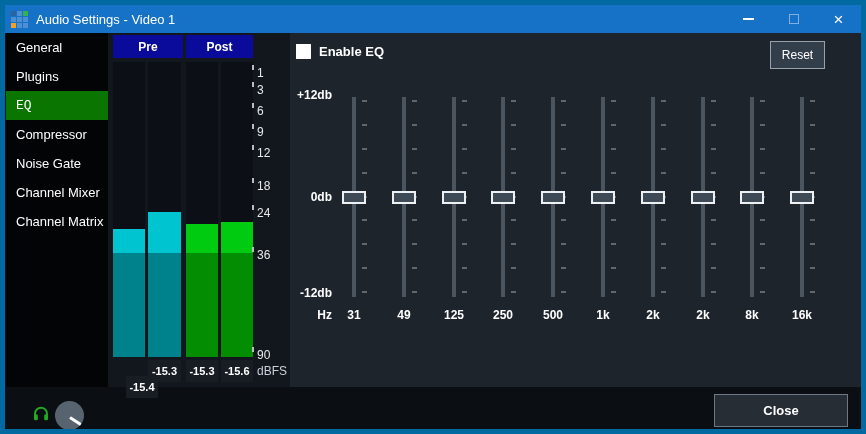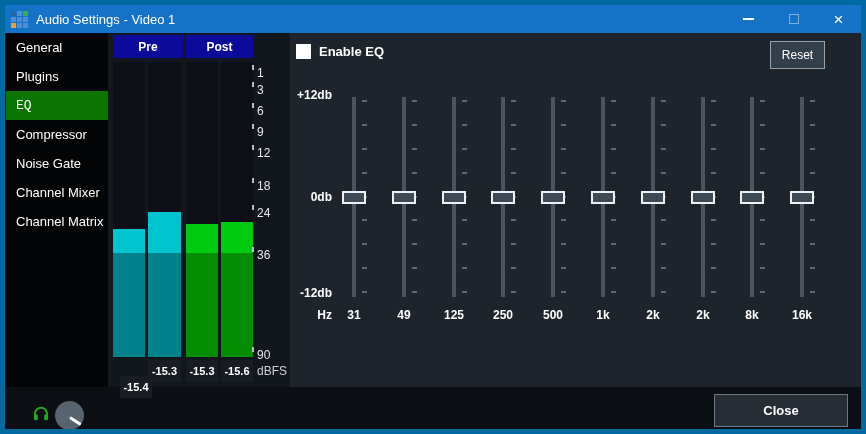--- a/index.html
+++ b/index.html
@@ -122,21 +122,21 @@
     </div>
 
   <div class="meter-panel" id="meter-panel">
     <div class="m-header" style="left:5px;width:70px;">Pre</div>
     <div class="m-header" style="left:78px;width:67px;">Post</div>
     <div class="dbfs">dBFS</div>
   <div class="m-well" style="left: 5px; width: 32px;">
         <div class="m-bar" style="bottom: 0px; height: 104px; background: rgb(0, 130, 141);"></div>
         <div class="m-bar" style="bottom: 104px; height: 24px; background: rgb(0, 196, 207);"></div>
       </div>
-      <div class="m-val" style="left: 12px; width: 32px; margin-top: 16px;">-15.4</div>
+      <div class="m-val" style="left: 18px; width: 32px; margin-top: 16px;">-15.4</div>
       <div class="m-well" style="left: 40px; width: 33px;">
         <div class="m-bar" style="bottom: 0px; height: 104px; background: rgb(0, 130, 141);"></div>
         <div class="m-bar" style="bottom: 104px; height: 41px; background: rgb(0, 196, 207);"></div>
       </div>
       <div class="m-val" style="left: 40px; width: 33px;">-15.3</div>
       <div class="m-well" style="left: 78px; width: 32px;">
         <div class="m-bar" style="bottom: 0px; height: 104px; background: rgb(2, 141, 2);"></div>
         <div class="m-bar" style="bottom: 104px; height: 29px; background: rgb(0, 203, 16);"></div>
       </div>
       <div class="m-val" style="left: 78px; width: 32px;">-15.3</div>

